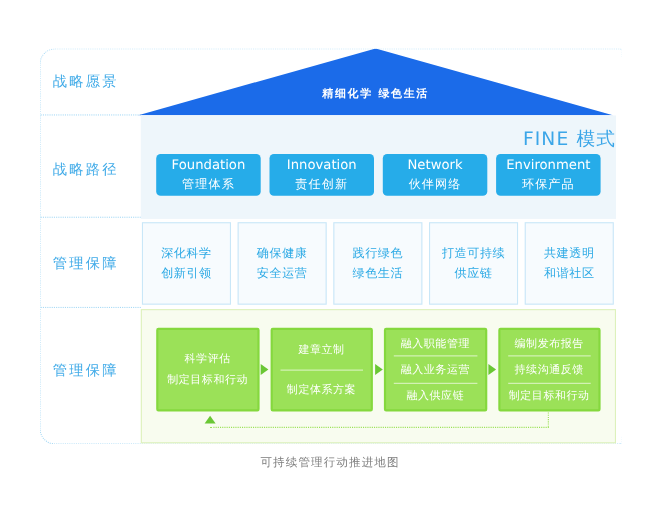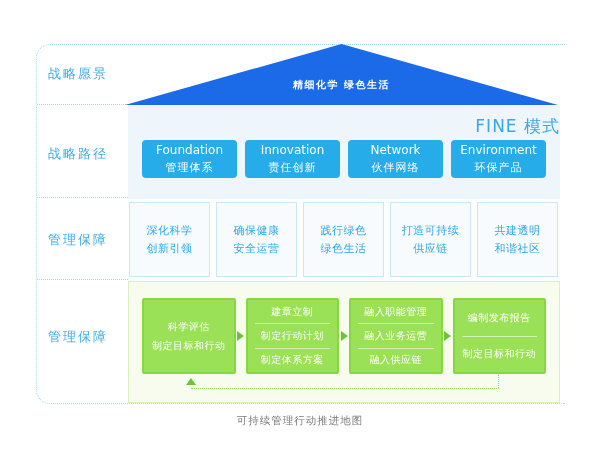--- a/index.html
+++ b/index.html
@@ -129,36 +129,36 @@
     <div class="steps">
       <div class="step simple">
         <span>科学评估</span>
         <span>制定目标和行动</span>
       </div>
       <div class="flow-arrow">
           <i></i>
         </div>
       <div class="step">
         <div class="step-row">建章立制</div>
-        <div class="step-row">制定行动计划</div>
         <div class="step-row">制定体系方案</div>
       </div>
       <div class="flow-arrow">
           <i></i>
         </div>
       <div class="step">
         <div class="step-row">融入职能管理</div>
         <div class="step-row">融入业务运营</div>
         <div class="step-row">融入供应链</div>
       </div>
       <div class="flow-arrow">
           <i></i>
         </div>
       <div class="step">
         <div class="step-row">编制发布报告</div>
+        <div class="step-row">持续沟通反馈</div>
         <div class="step-row">制定目标和行动</div>
       </div>
     </div>
     <div class="feedback-h"></div>
     <div class="feedback-v"></div>
     <div class="feedback-up"></div>
   </div>
 
   <div class="caption">可持续管理行动推进地图</div>
 

